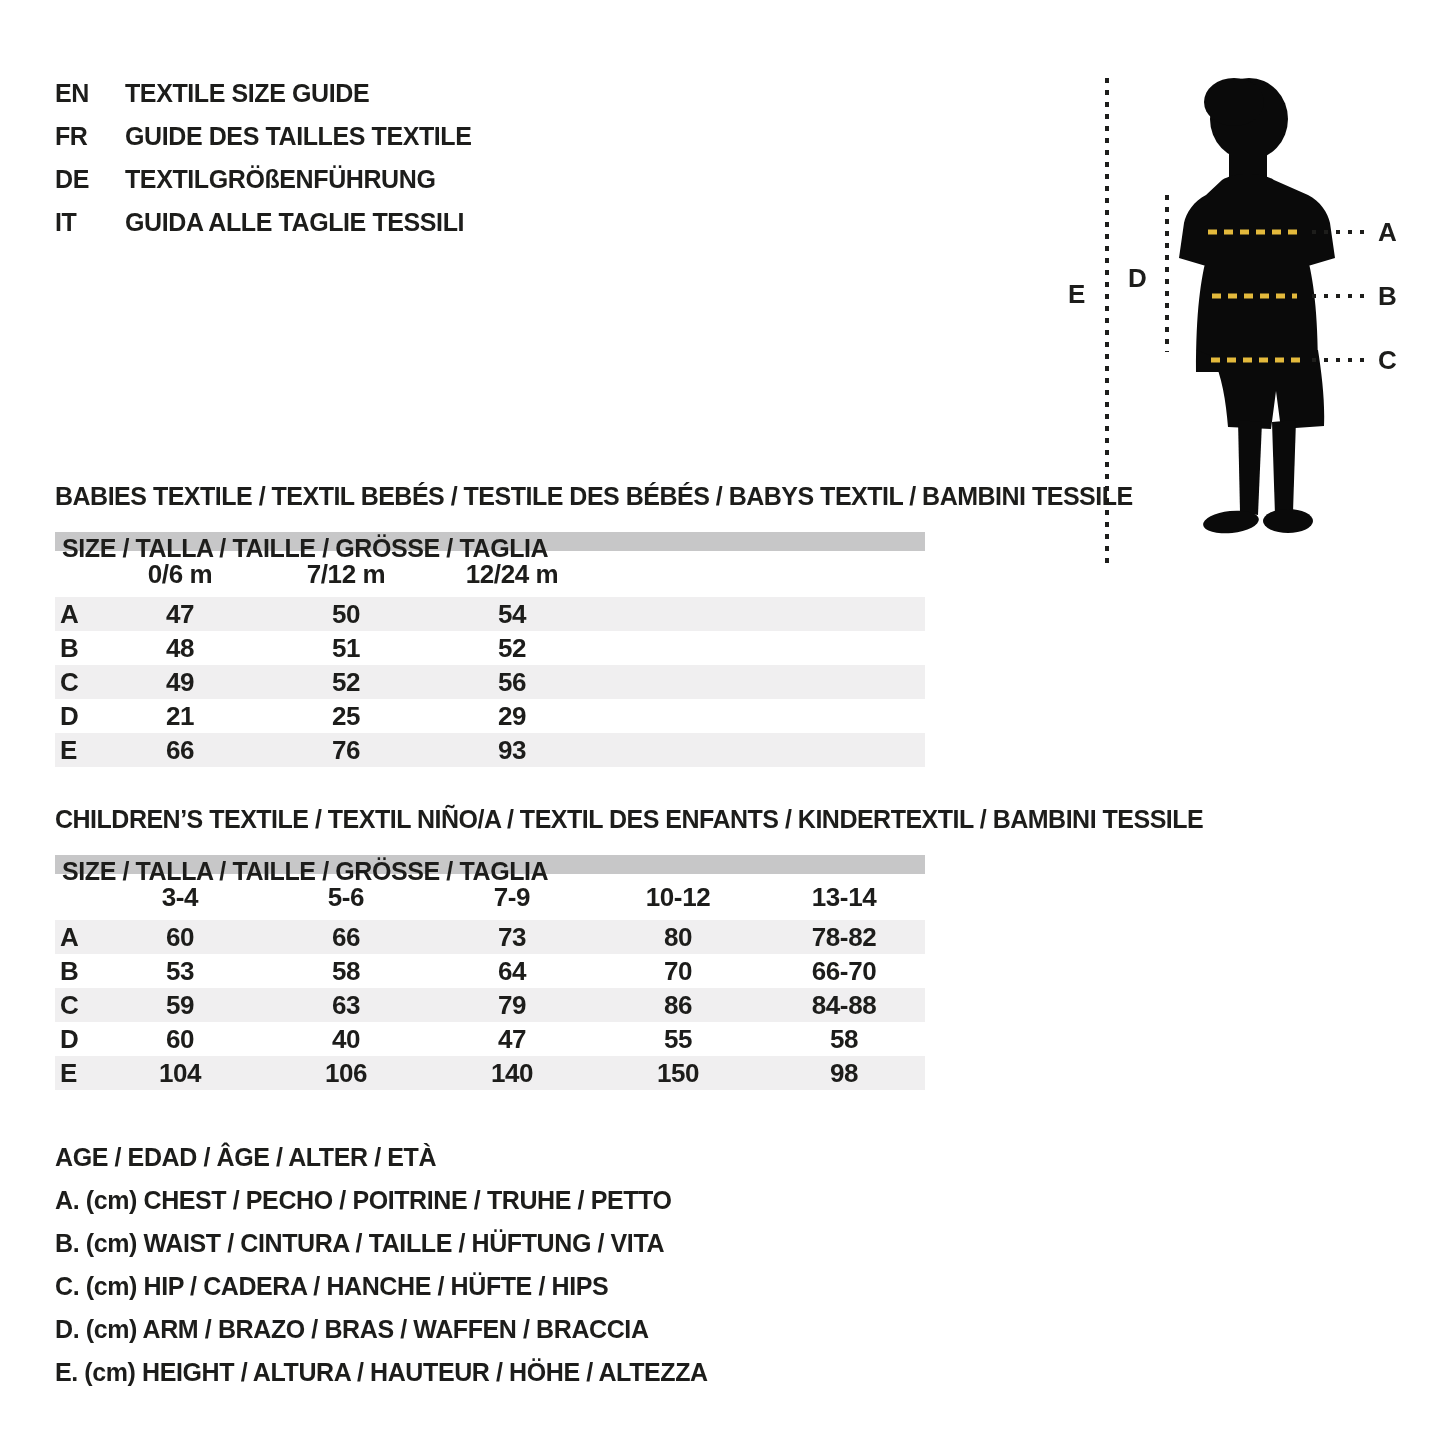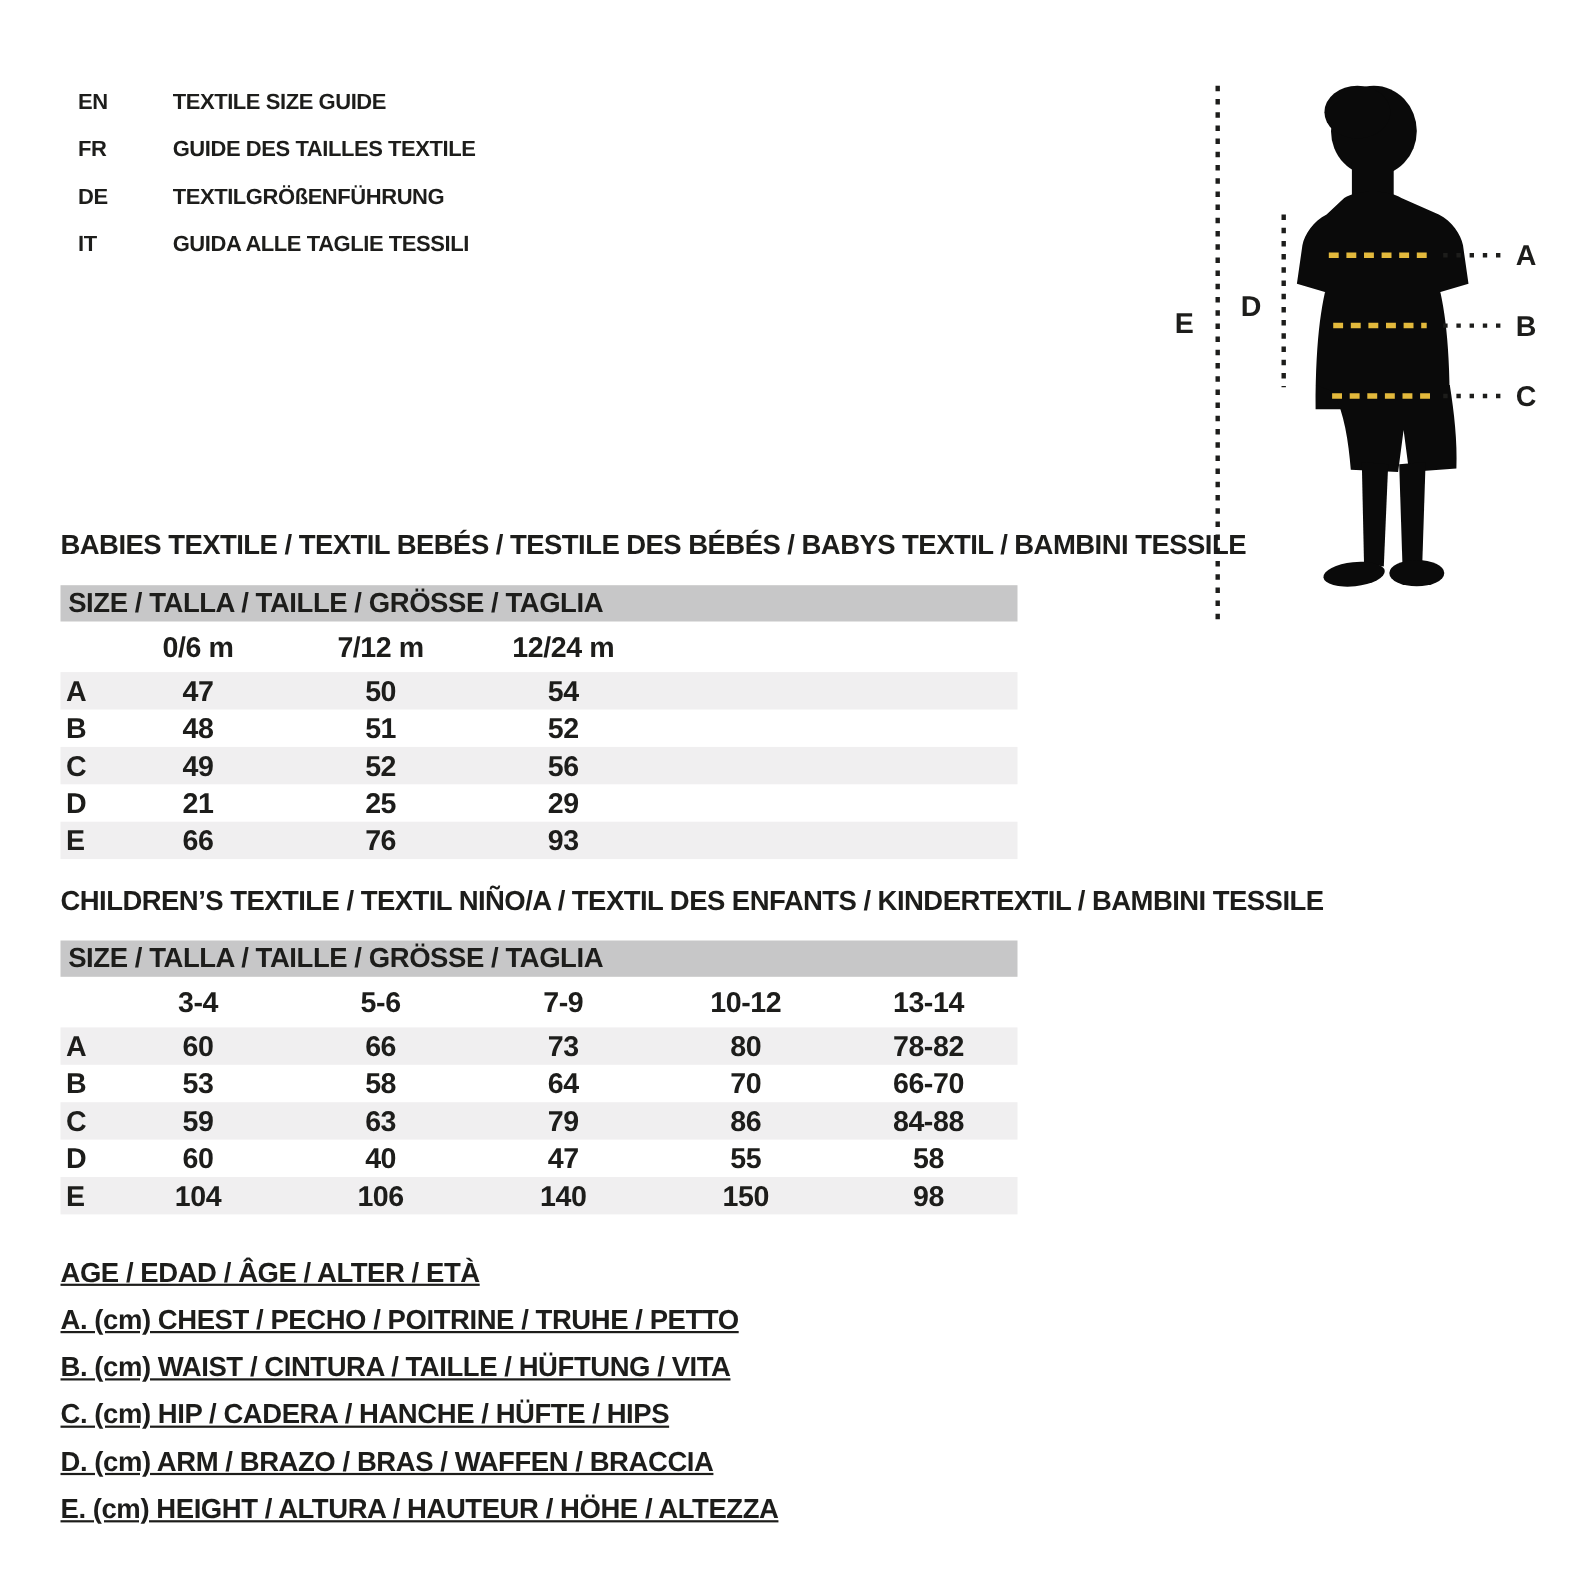--- a/index.html
+++ b/index.html
@@ -10,21 +10,21 @@
     background: #ffffff;
     font-family: "Liberation Sans", sans-serif;
     color: #1d1d1b;
     overflow: hidden;
   }
 
   
   .lang-header { position: absolute; left: 55px; top: 72px; }
   .lang-row { display: flex; height: 43px; align-items: center; }
   .lang-code, .lang-title {
-    font-size: 20px; font-weight: bold; letter-spacing: -0.4px; white-space: nowrap; margin-left: 16px;
+    font-size: 25px; font-weight: bold; letter-spacing: -0.4px; white-space: nowrap;
   }
   .lang-code { width: 70px; }
 
   
   .figure { position: absolute; left: 1050px; top: 60px; width: 395px; height: 530px; }
   .figure svg { display: block; }
   .fig-label { font-family: "Liberation Sans", sans-serif; font-size: 26px; font-weight: bold; fill: #1d1d1b; }
 
   
   .section-title {
@@ -32,37 +32,37 @@
     font-size: 25px; font-weight: bold; letter-spacing: -0.5px; white-space: nowrap;
   }
   .babies-title { top: 482px; }
   .children-title { top: 805px; }
 
   
   .size-table { position: absolute; left: 55px; width: 870px; }
   .babies-table { top: 532px; }
   .children-table { top: 855px; }
   .size-bar {
-    height: 33px; line-height: 33px; background: #c7c7c8;
+    height: 19px; line-height: 33px; background: #c7c7c8;
     font-size: 25px; font-weight: bold; letter-spacing: -0.4px;
     padding-left: 7px; box-sizing: border-box;
   }
   .trow { display: grid; align-items: center; height: 34px; }
   .trow.cols3 { grid-template-columns: 42px 166px 166px 166px 1fr; }
   .trow.cols5 { grid-template-columns: 42px 166px 166px 166px 166px 166px 1fr; }
   .trow.head-row { height: 46px; }
   .trow.shade { background: #f0eff0; }
   .row-label { font-size: 26px; font-weight: bold; padding-left: 5px; }
   .cell { font-size: 26px; font-weight: bold; text-align: center; letter-spacing: -0.4px; }
 
   
   .legend { position: absolute; left: 55px; top: 1136px; }
   .legend-line {
     height: 43px; display: flex; align-items: center;
-    font-size: 25px; font-weight: bold; letter-spacing: -0.4px; white-space: nowrap; text-decoration: underline;
+    font-size: 25px; font-weight: bold; letter-spacing: -0.4px; white-space: nowrap;
   }
 </style>
 </head>
 <body>
 
 <div class="page">
 
   <div class="lang-header">
     <div class="lang-row">
       <span class="lang-code">EN</span>

